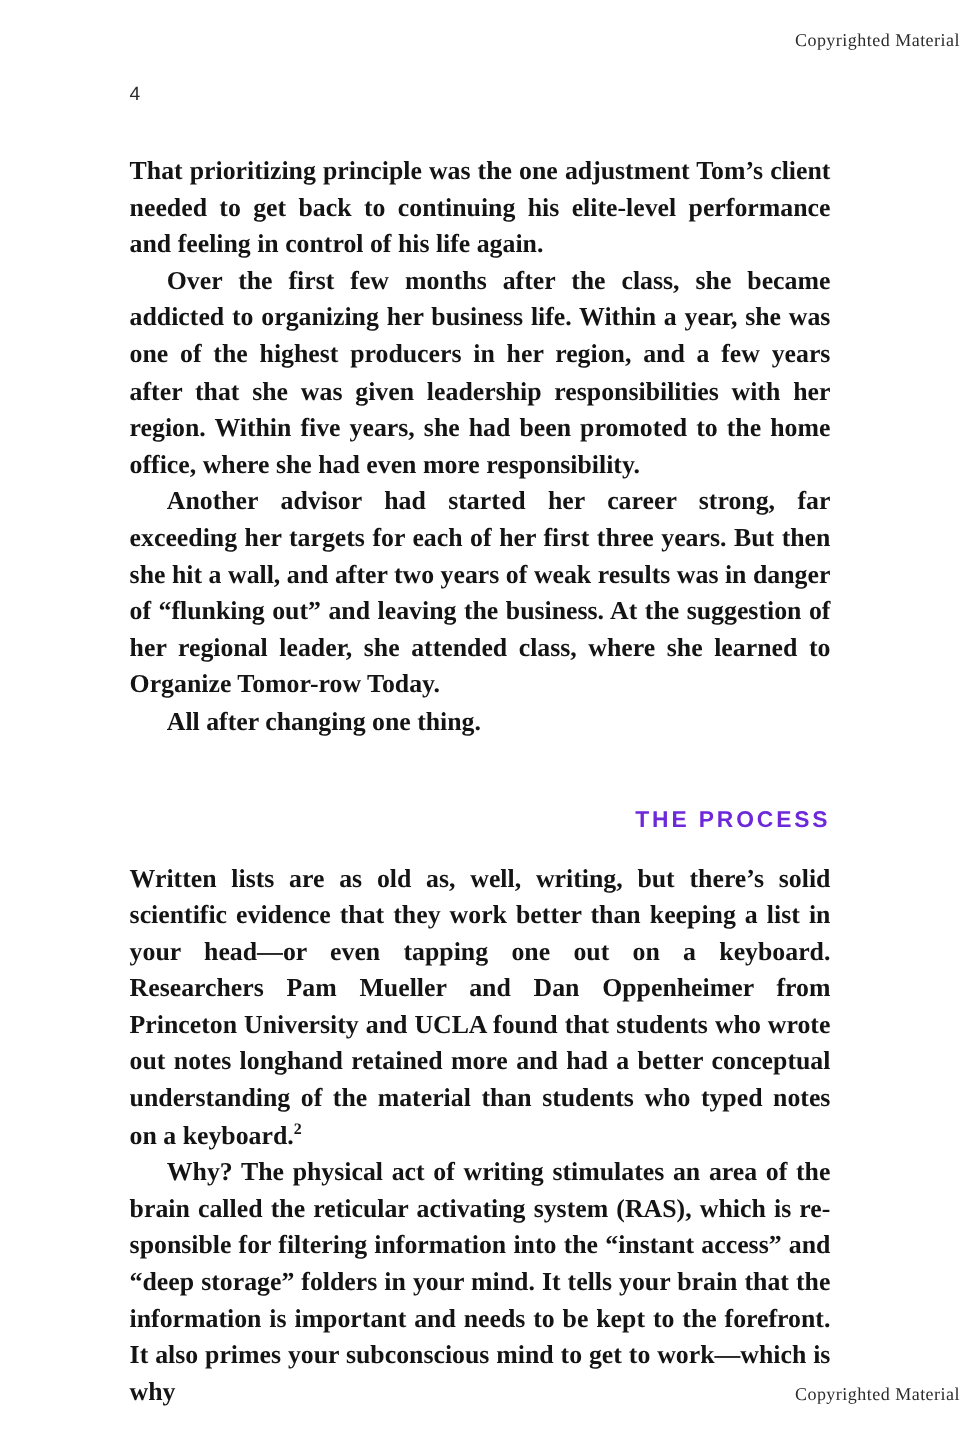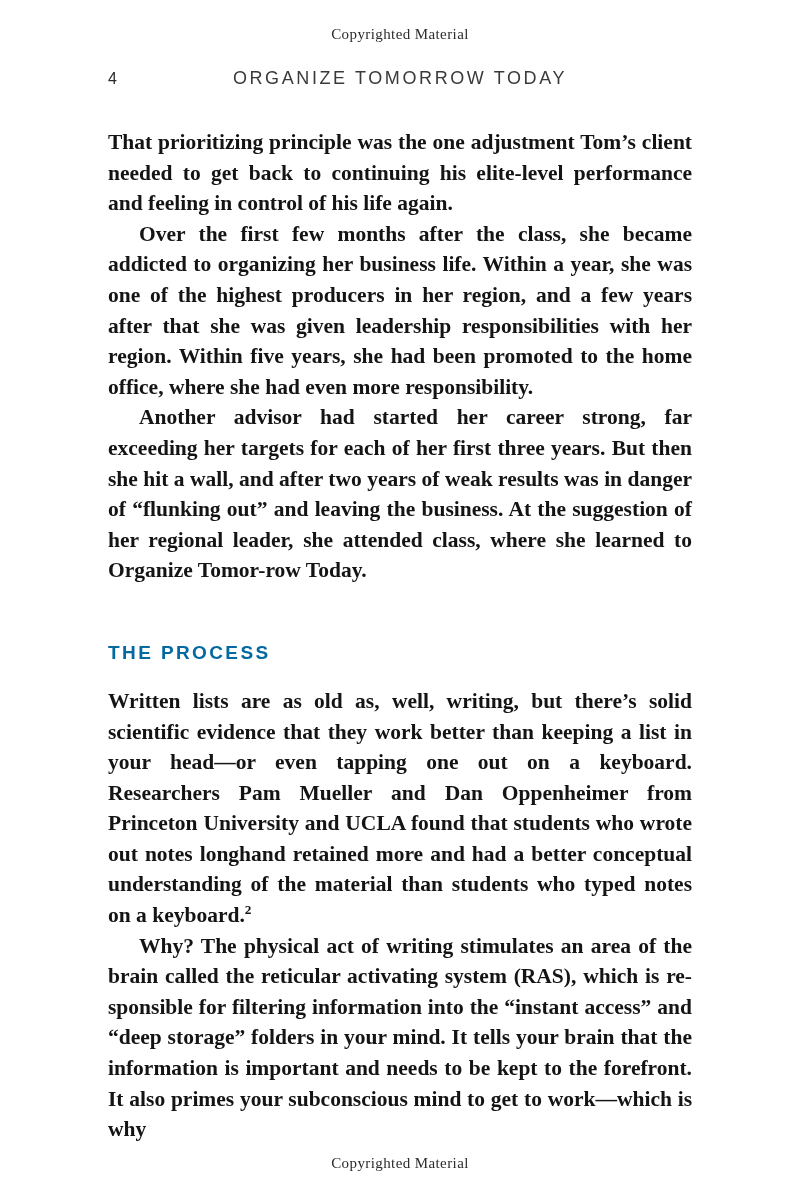--- a/index.html
+++ b/index.html
@@ -17,21 +17,21 @@
   }
   .page {
     position: absolute;
     inset: 0;
     padding: 0;
   }
   .watermark {
     position: absolute;
     left: 0;
     right: 0;
-    text-align: center;
+    text-align: right;
     font-family: "Liberation Serif", serif;
     font-size: 15px;
     letter-spacing: 0.4px;
     color: #2b2b2b;
   }
   .watermark-top { top: 26px; }
   .watermark-bottom { top: 1155px; }
 
   .running-head {
     position: absolute;
@@ -79,52 +79,52 @@
     font-weight: bold;
   }
   p.indent { text-indent: 31px; }
 
   h2.section-head {
     margin: 0;
     font-family: "Liberation Sans", sans-serif;
     font-size: 19px;
     font-weight: 700;
     letter-spacing: 2.4px;
-    text-align: left;
-    color: #0369a1;
+    text-align: right;
+    color: #6d28d9;
   }
   .gap-before-head { height: 56px; }
   .gap-after-head { height: 22px; }
 
   sup.note {
     font-size: 0.62em;
     vertical-align: super;
     line-height: 0;
   }
 </style>
 </head>
 <body>
 
 <div class="page">
 
   <div class="watermark watermark-top">Copyrighted Material</div>
 
   <div class="running-head">
     <div class="folio">4</div>
-    <div class="running-title">ORGANIZE TOMORROW TODAY</div>
   </div>
 
   <div class="body-col">
 
     <p class="para">That prioritizing principle was the one adjustment Tom’s client needed to get back to continuing his elite-level performance and feeling in control of his life again.</p>
 
     <p class="para indent">Over the first few months after the class, she became addicted to organizing her business life. Within a year, she was one of the highest producers in her region, and a few years after that she was given leadership responsibilities with her region. Within five years, she had been promoted to the home office, where she had even more responsibility.</p>
 
     <p class="para indent">Another advisor had started her career strong, far exceeding her targets for each of her first three years. But then she hit a wall, and after two years of weak results was in danger of “flunking out” and leaving the business. At the suggestion of her regional leader, she attended class, where she learned to Organize Tomor-row Today.</p>
 
+    <p class="para indent">All after changing one thing.</p>
 
     <div class="gap-before-head"></div>
 
     <h2 class="section-head">THE PROCESS</h2>
 
     <div class="gap-after-head"></div>
 
     <p class="para"><span>Written lists are as old as, well, writing, but there’s solid scientific evidence that they work better than keeping a list in your head—or even tapping one out on a keyboard. Researchers Pam Mueller and Dan Oppenheimer from Princeton University and UCLA found that students who wrote out notes longhand retained more and had a better conceptual understanding of the material than students who typed notes on a keyboard.</span><sup class="note">2</sup></p>
 
     <p class="para indent">Why? The physical act of writing stimulates an area of the brain called the reticular activating system (RAS), which is re-sponsible for filtering information into the “instant access” and “deep storage” folders in your mind. It tells your brain that the information is important and needs to be kept to the forefront. It also primes your subconscious mind to get to work—which is why</p>

